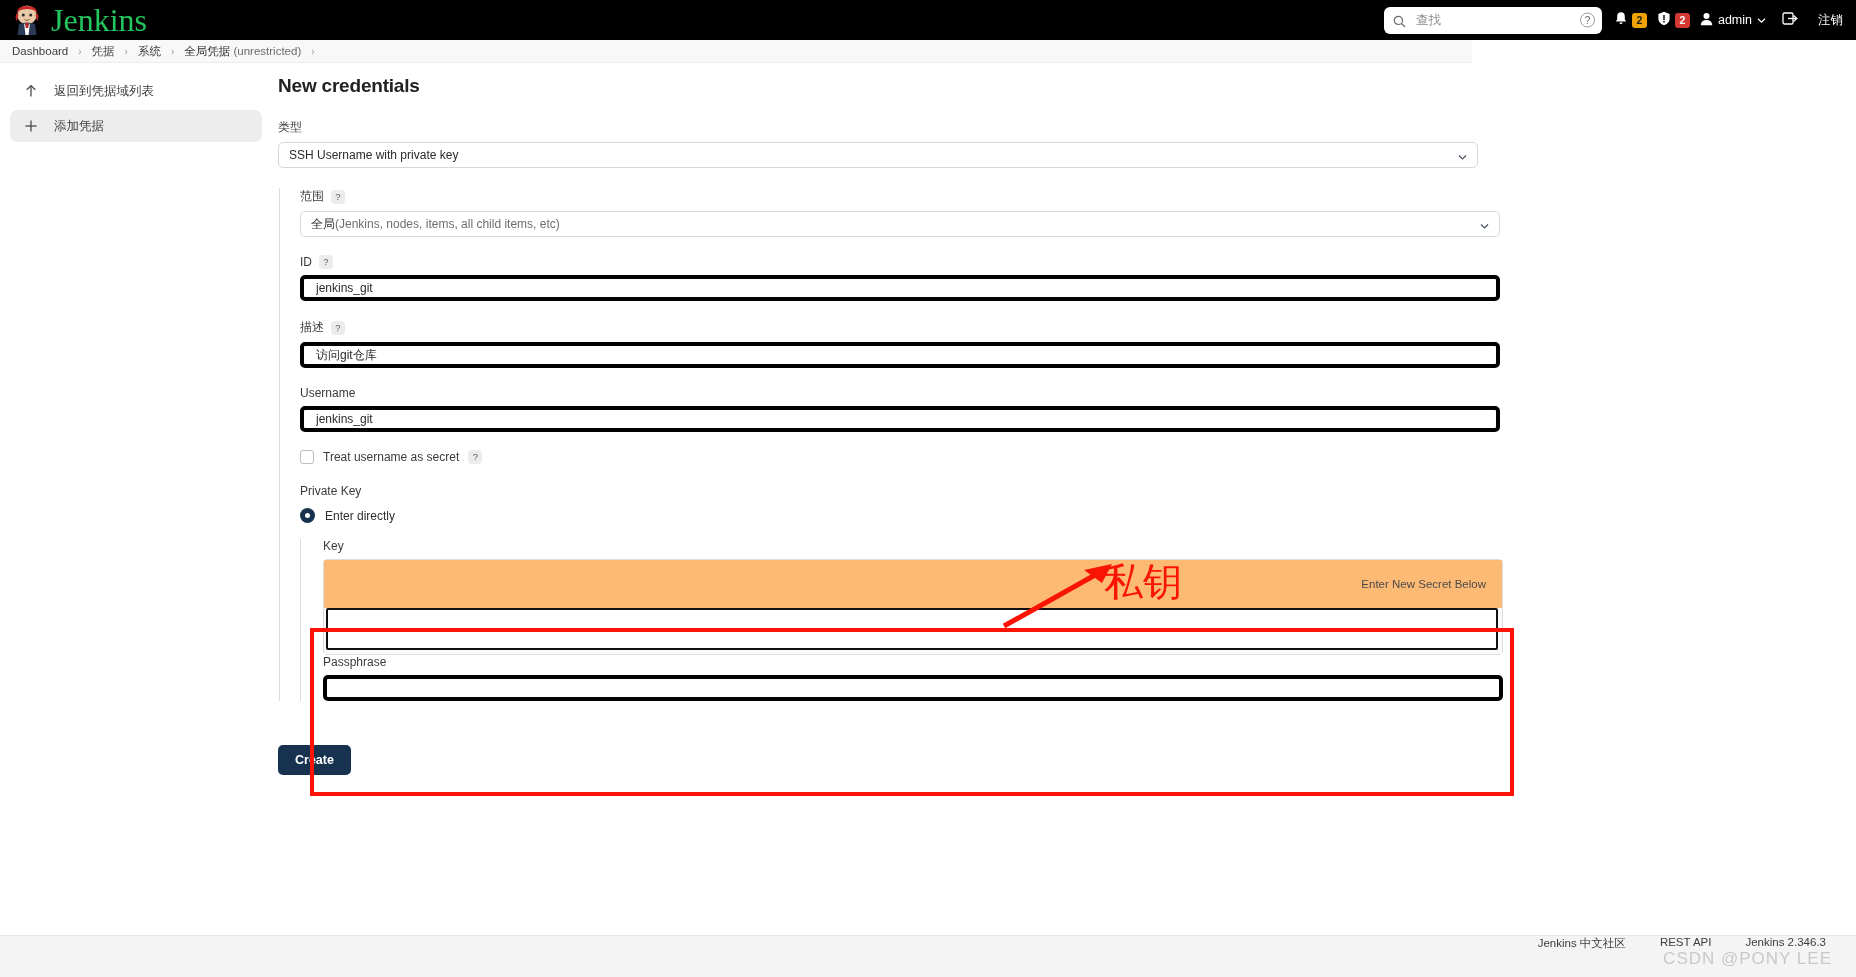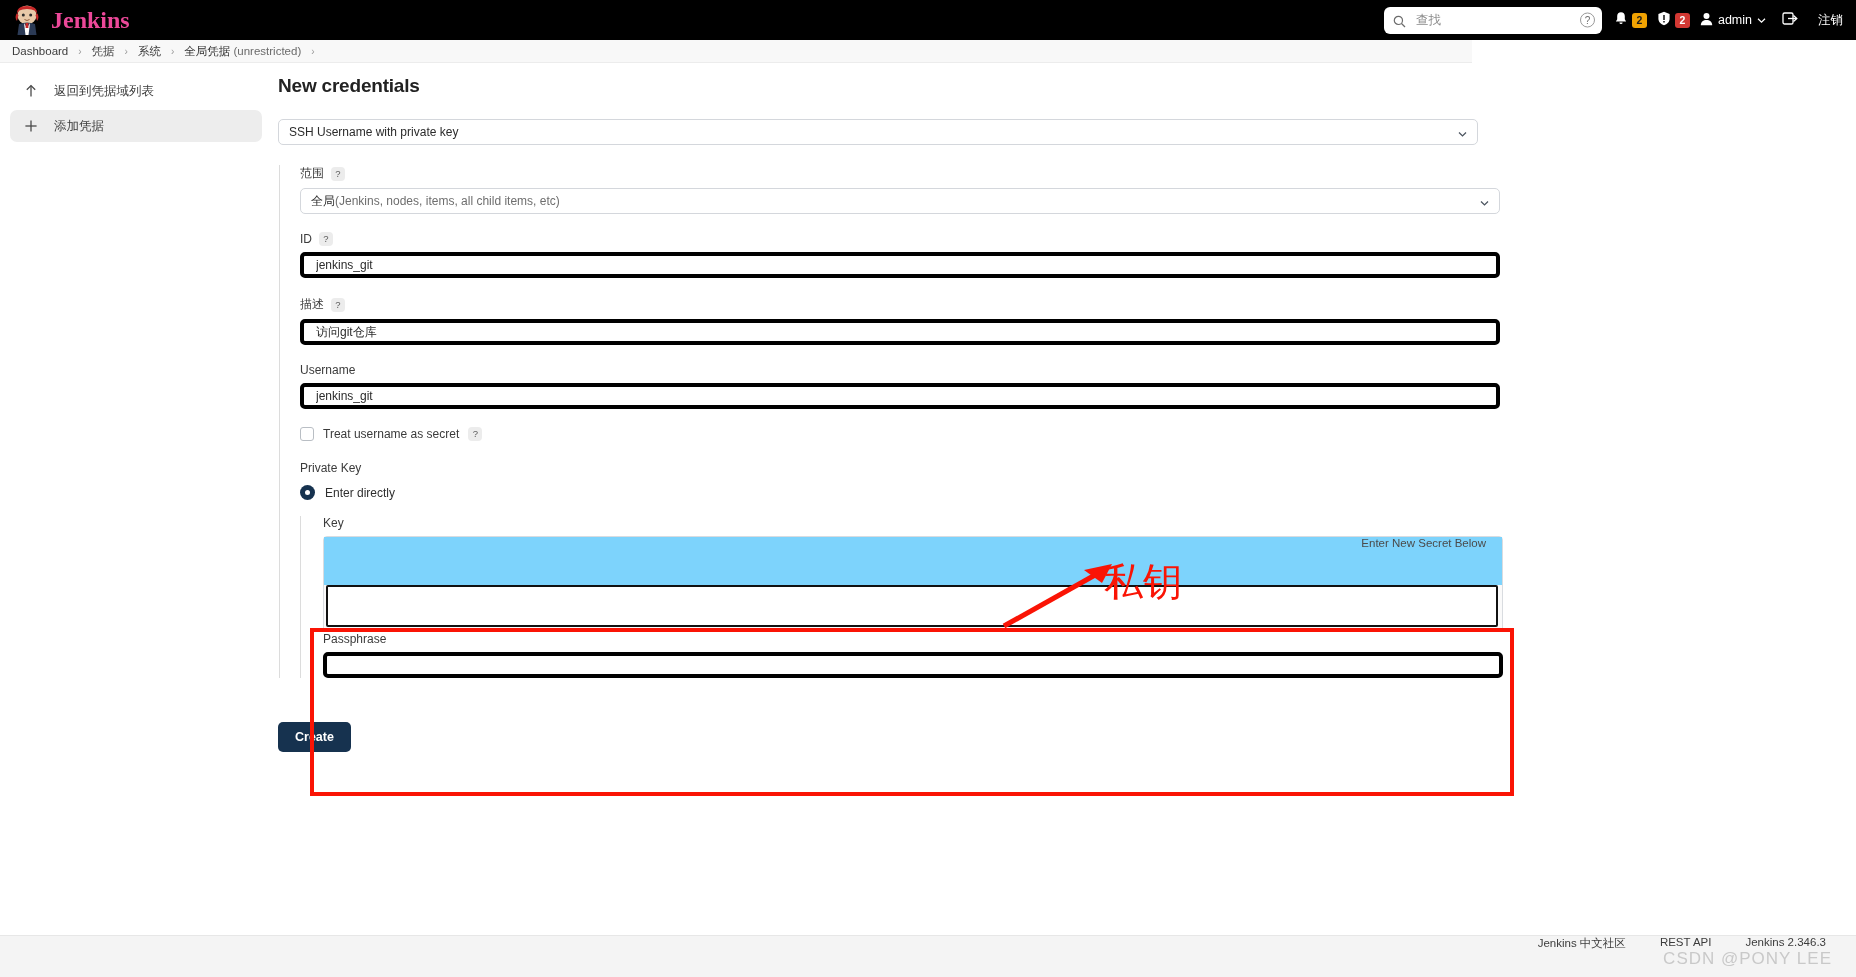--- a/index.html
+++ b/index.html
@@ -30,24 +30,24 @@
     align-items: center;
     gap: 9px;
     margin-left: 12px;
   }
   .jenkins-logo {
     width: 30px; height: 32px;
     position: relative;
     display: block;
   }
   .brand-text {
-    color: #ec4899;
+    color: #22c55e;
     font-family: "Liberation Serif", "DejaVu Serif", serif;
-    font-weight: bold;
-    font-size: 24px;
+    font-weight: normal;
+    font-size: 32px;
     letter-spacing: 0px;
     line-height: 1;
   }
 
   .header-right {
     margin-left: auto;
     display: flex;
     align-items: center;
     height: 40px;
     padding-right: 13px;
@@ -323,25 +323,26 @@
   }
   .secret-shell {
     border: 1px solid #d9dce0;
     border-radius: 4px;
     background: #fafafa;
     width: 1180px;
   }
   .secret-head {
     height: 48px;
     display: flex;
+    align-items: center;
     justify-content: flex-end;
     padding-right: 16px;
     font-size: 11.5px;
     color: #4b4b4b;
-    background: #7dd3fc;
+    background: #fdba74;
   }
   .secret-ta-wrap {
     padding: 0 2px 4px 2px;
     background: #fafafa;
   }
   .secret-ta {
     width: 1172px;
     height: 42px;
     border: 2.2px solid #111111;
     border-radius: 2px;
@@ -537,20 +538,23 @@
     </span>
     <span>添加凭据</span>
   </div>
 </div>
 
 <div class="main">
   <h1 class="page-title">New credentials</h1>
 
   
   <div class="type-block">
+    <div class="field-label">
+      <span>类型</span>
+    </div>
     <div class="sel-box">
       <span>SSH Username with private key</span>
       <span class="chev">
         <svg width="9" height="9" viewBox="0 0 9 9">
           <polyline points="1,3 4.5,6.4 8,3" stroke="#4c5560" stroke-width="1.3" fill="none"></polyline>
         </svg>
       </span>
     </div>
   </div>
 

